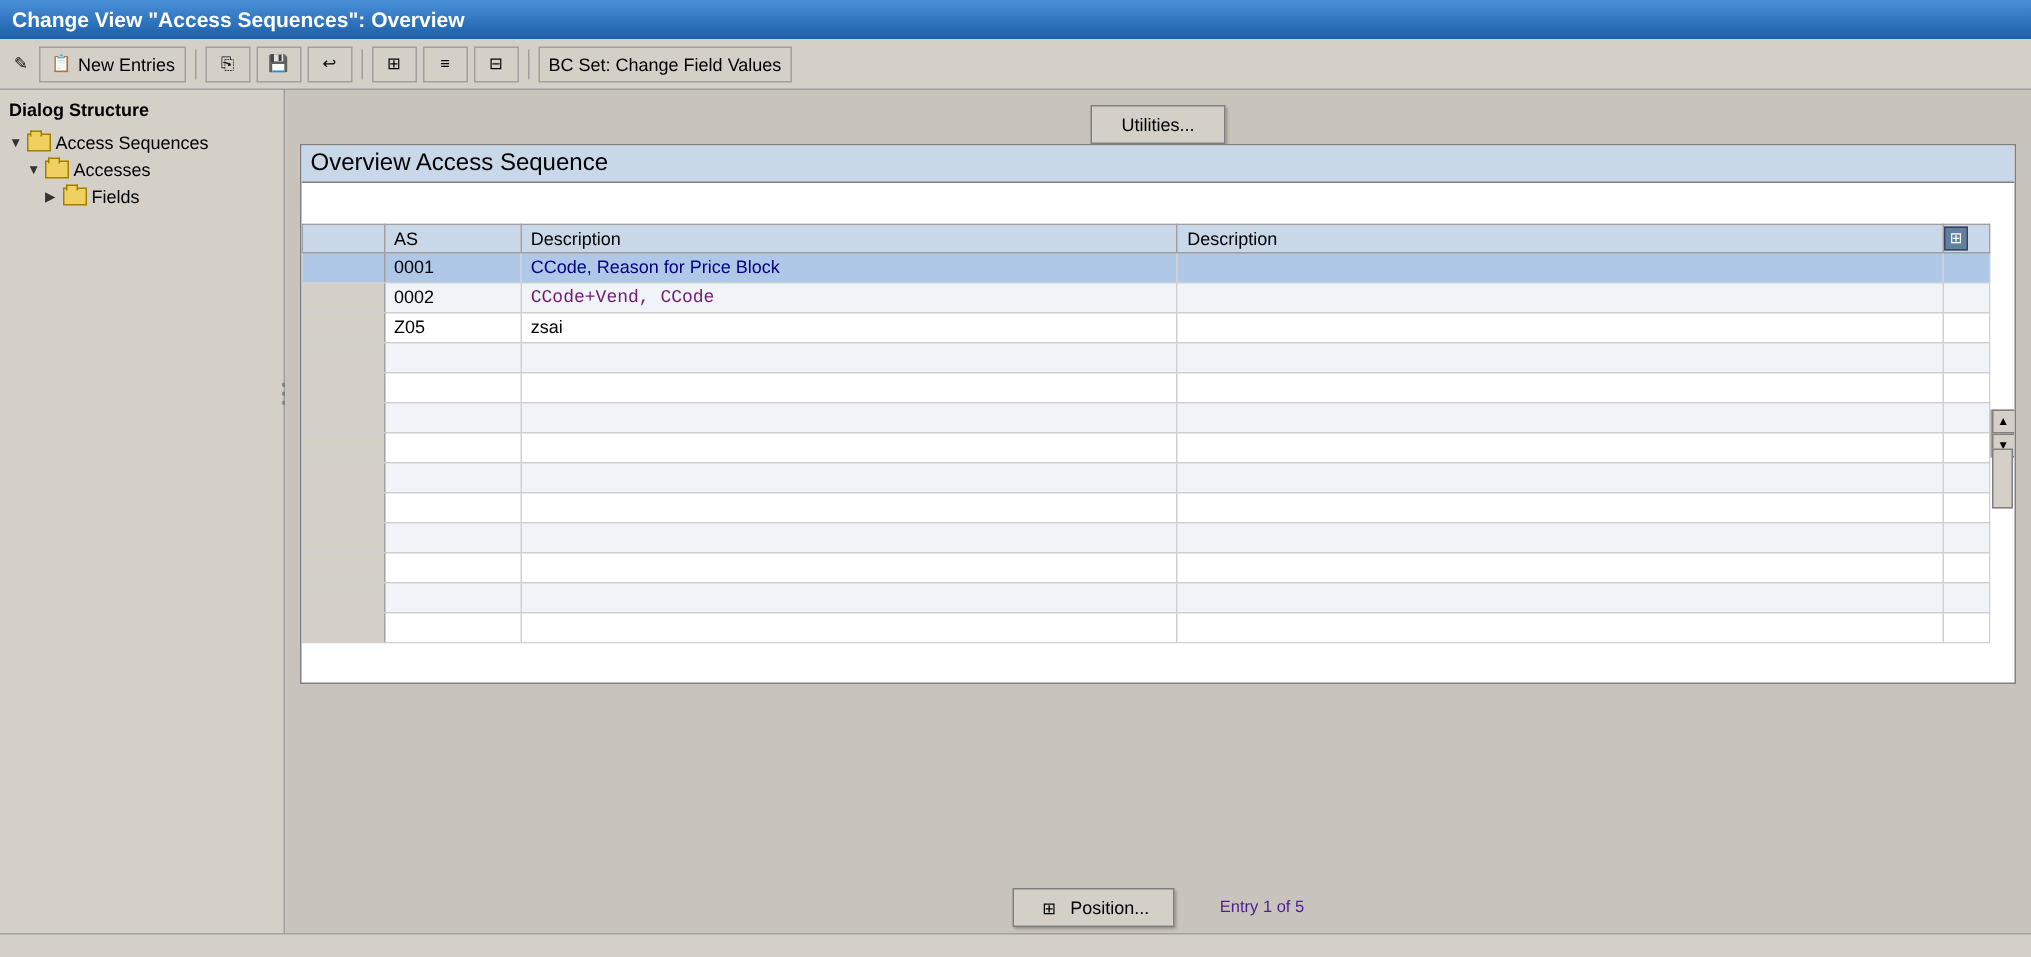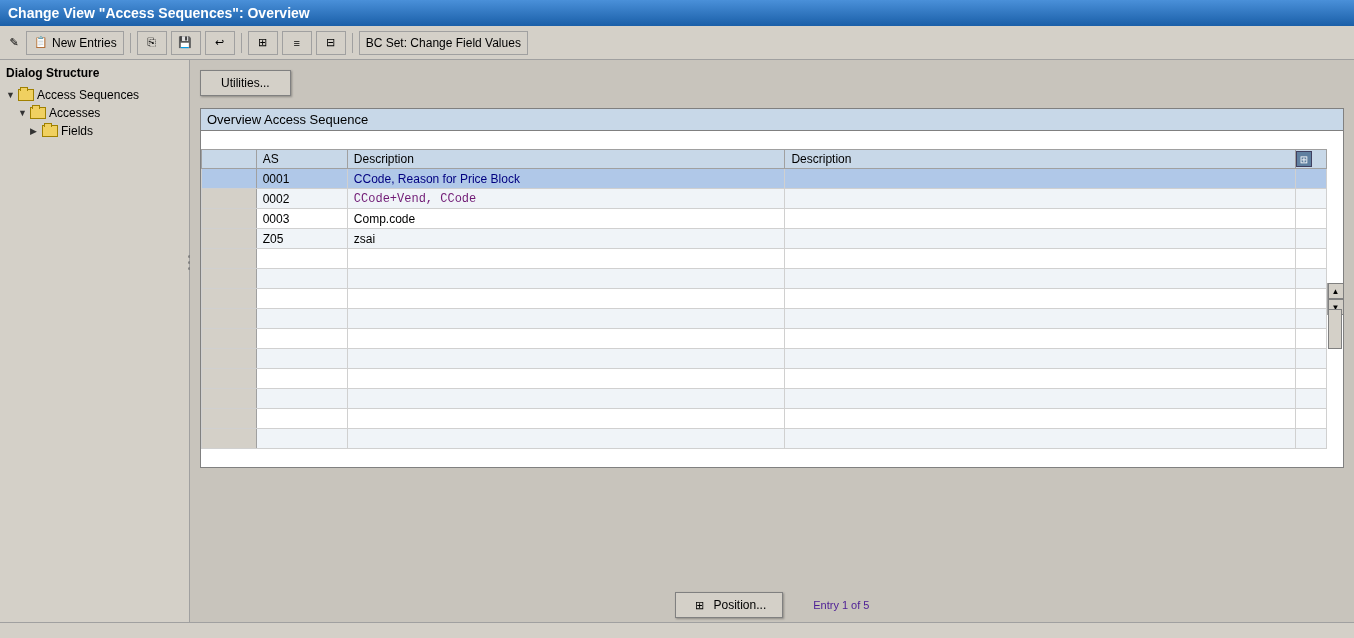--- a/index.html
+++ b/index.html
@@ -126,22 +126,21 @@
       background: #c8c4bc;
       padding: 10px;
       position: relative;
       display: flex;
       flex-direction: column;
     }
 
     
     .utilities-area {
       display: flex;
-      justify-content: flex-start;
-      margin-bottom: 12px;
+      justify-content: center;
     }
     .utilities-btn {
       background: #d4d0c8;
       border: 1px solid #808080;
       padding: 4px 20px;
       font-size: 12px;
       cursor: pointer;
       box-shadow: 1px 1px 2px rgba(0,0,0,0.3);
       height: 26px;
     }
@@ -159,21 +158,21 @@
     .table-header-row {
       background: #c8d8e8;
       display: flex;
       align-items: center;
       padding: 3px 6px;
       border-bottom: 1px solid #808080;
       font-size: 12px;
       font-weight: normal;
     }
     .table-title {
-      font-size: 13px;
+      font-size: 16px;
     }
 
     .data-table {
       width: 100%;
       border-collapse: collapse;
       font-size: 12px;
     }
     .data-table th {
       background: #c8d8e8;
       border: 1px solid #a0a0a0;
@@ -438,27 +437,20 @@
                 </tr>
                 <tr>
                   <td style="width: 30px; text-align: center; background: rgb(212, 208, 200); border-right: 1px solid rgb(160, 160, 160);"></td>
                   <td style="width: 50px;">0002</td>
                   <td style="width: 240px; color: #701a75; font-family: Liberation Mono, monospace;">CCode+Vend, CCode</td>
                   <td style="width: 280px;"></td>
                   <td style="width: 16px; padding: 0px;"></td>
                 </tr>
                 <tr>
                   <td style="width: 30px; text-align: center; background: rgb(212, 208, 200); border-right: 1px solid rgb(160, 160, 160);"></td>
-                  <td style="width: 50px;">0003</td>
-                  <td style="width: 240px; color: rgb(0, 0, 0);">Comp.code</td>
-                  <td style="width: 280px;"></td>
-                  <td style="width: 16px; padding: 0px;"></td>
-                </tr>
-                <tr>
-                  <td style="width: 30px; text-align: center; background: rgb(212, 208, 200); border-right: 1px solid rgb(160, 160, 160);"></td>
                   <td style="width: 50px;">Z05</td>
                   <td style="width: 240px; color: rgb(0, 0, 0);">zsai</td>
                   <td style="width: 280px;"></td>
                   <td style="width: 16px; padding: 0px;"></td>
                 </tr>
                 <tr>
                   <td style="width: 30px; text-align: center; background: rgb(212, 208, 200); border-right: 1px solid rgb(160, 160, 160);"></td>
                   <td style="width: 50px;"></td>
                   <td style="width: 240px; color: rgb(0, 0, 0);"></td>
                   <td style="width: 280px;"></td>

